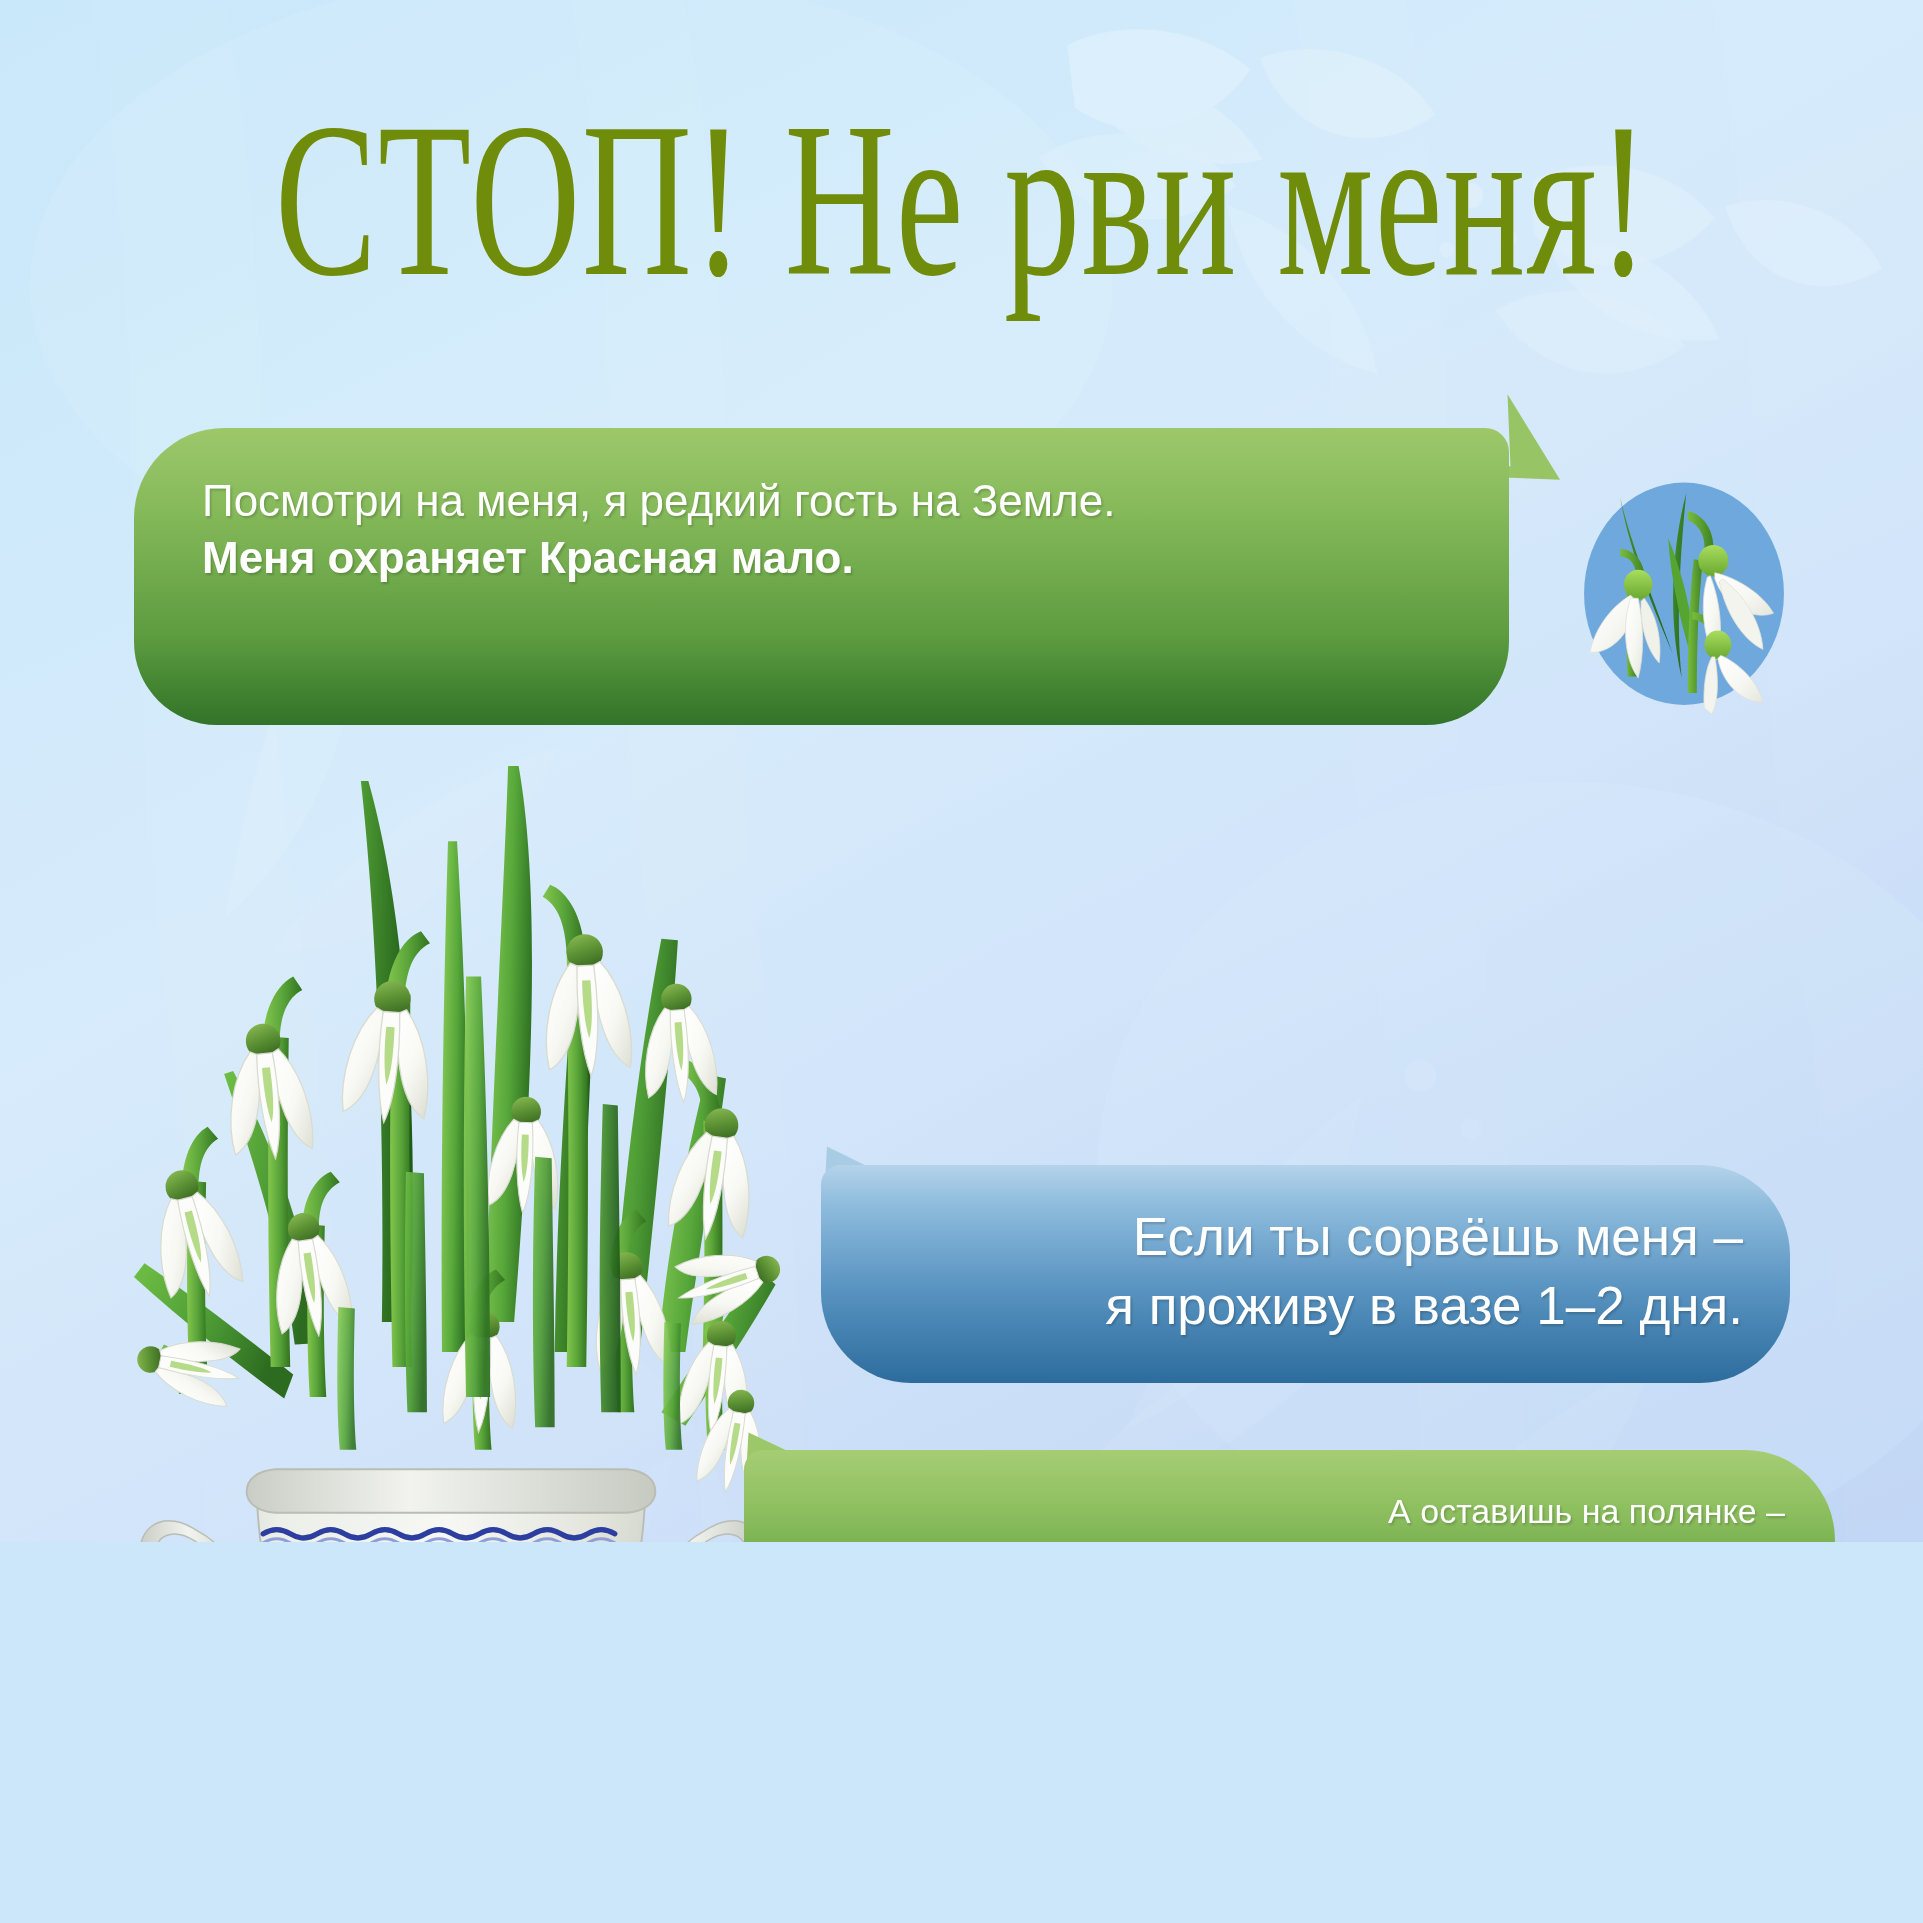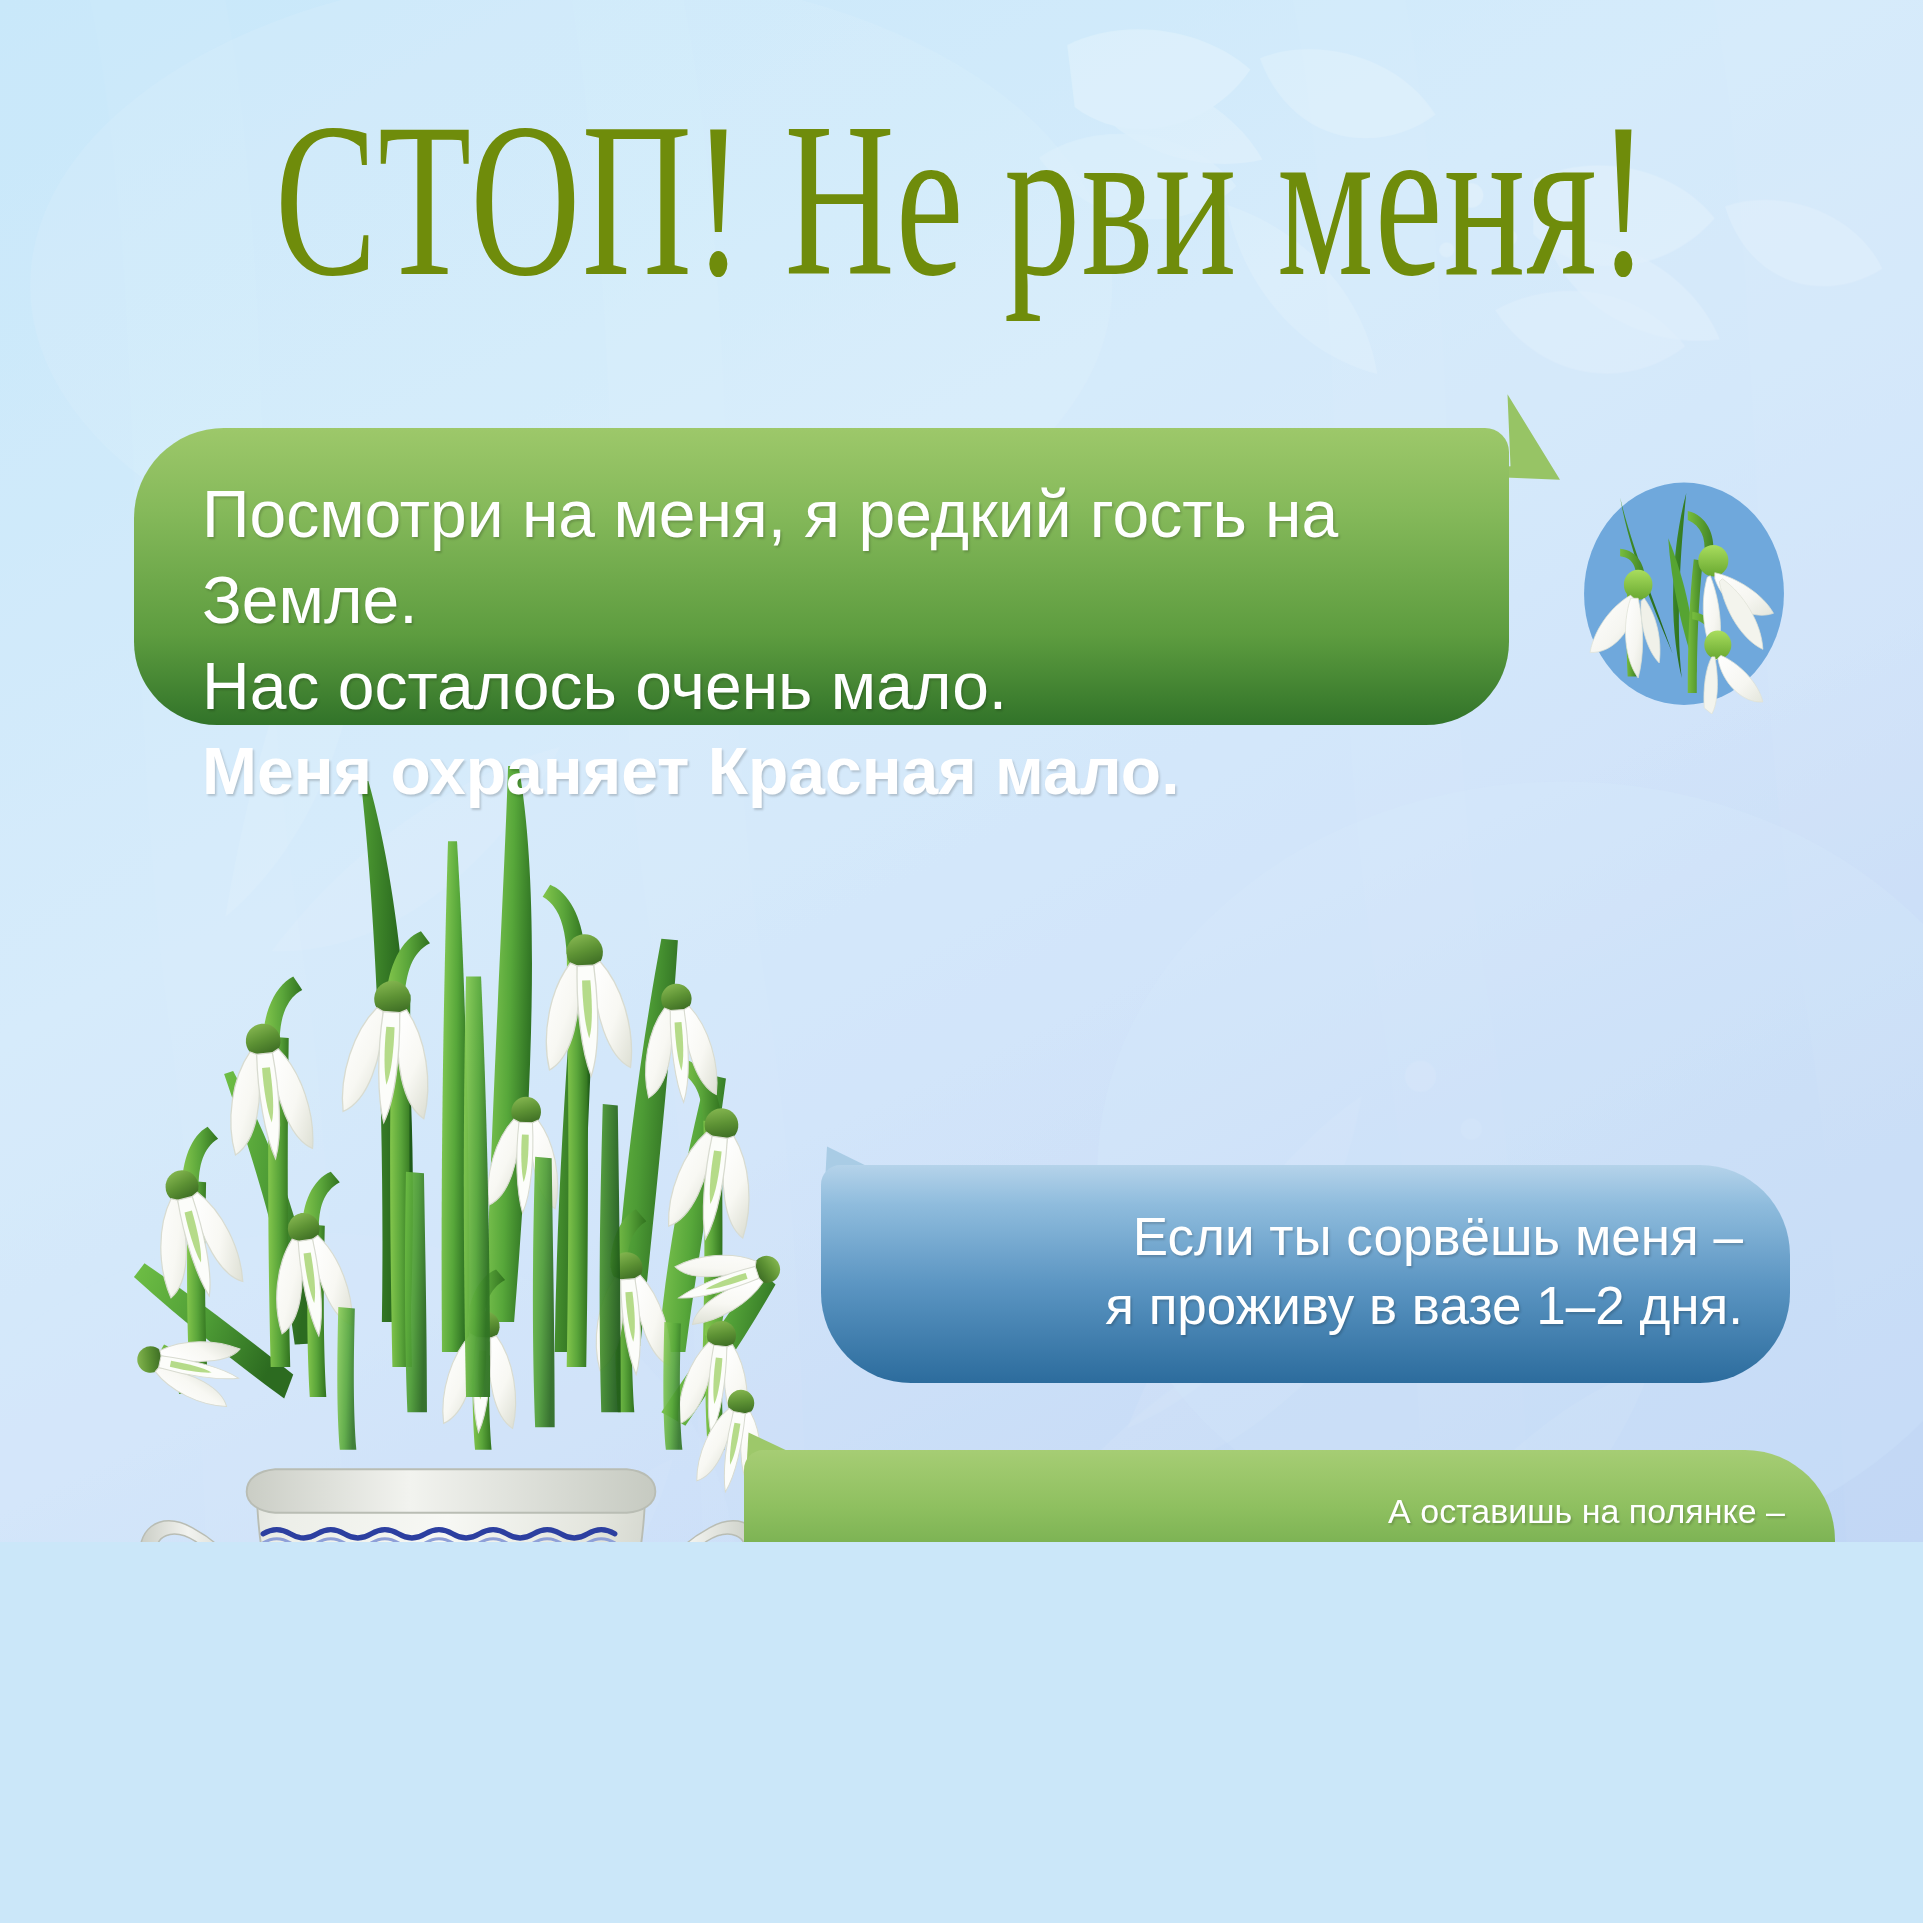--- a/index.html
+++ b/index.html
@@ -61,21 +61,21 @@
   }
 
   
   #bubble-intro{
     left:134px;top:428px;
     width:1375px;height:297px;
     background:linear-gradient(180deg,#9dc86a 0%,#85b95a 28%,#5d9c3f 70%,#317329 100%);
     border-radius:90px 24px 83px 83px;
     padding:44px 53px 0 68px;
   }
-  #bubble-intro .btext{font-size:66px;}
+  #bubble-intro .btext{font-size:44px;}
   #bubble-intro .bold{font-weight:700;}
 
   
   #bubble-vase{
     left:821px;top:1165px;
     width:969px;height:218px;
     background:linear-gradient(180deg,#b5d3ea 0%,#8fbcdd 18%,#5b95c2 55%,#2c6c9d 100%);
     border-radius:19.5px 90px 90px 90px;
     padding:38px 47px 0 0;
     text-align:right;
@@ -189,21 +189,20 @@
   <div class="title-wrap">
     <div class="title">СТОП! Не рви меня!</div>
   </div>
 
   <svg class="tail-svg" style="left:1413px; top:391px; width:195px; height:113px;" viewBox="0 0 260 150">
     <path d="M0,110 L130,100 L126,4 L196,118 Z" fill="#97c465"></path>
   </svg>
 
   <div class="bubble" id="bubble-intro">
     <div class="btext">Посмотри на меня, я редкий гость на Земле.</div>
-    <div class="btext">Нас осталось очень мало.</div>
     <div class="btext bold">Меня охраняет Красная мало.</div>
   </div>
 
   <svg id="avatar-snowdrops" viewBox="0 0 290 330">
     <defs>
       <linearGradient id="petalG" x1="0" y1="0" x2="1" y2="1">
         <stop offset="0%" stop-color="#ffffff"></stop>
         <stop offset="60%" stop-color="#f6f6f1"></stop>
         <stop offset="100%" stop-color="#e4e6dc"></stop>
       </linearGradient>

